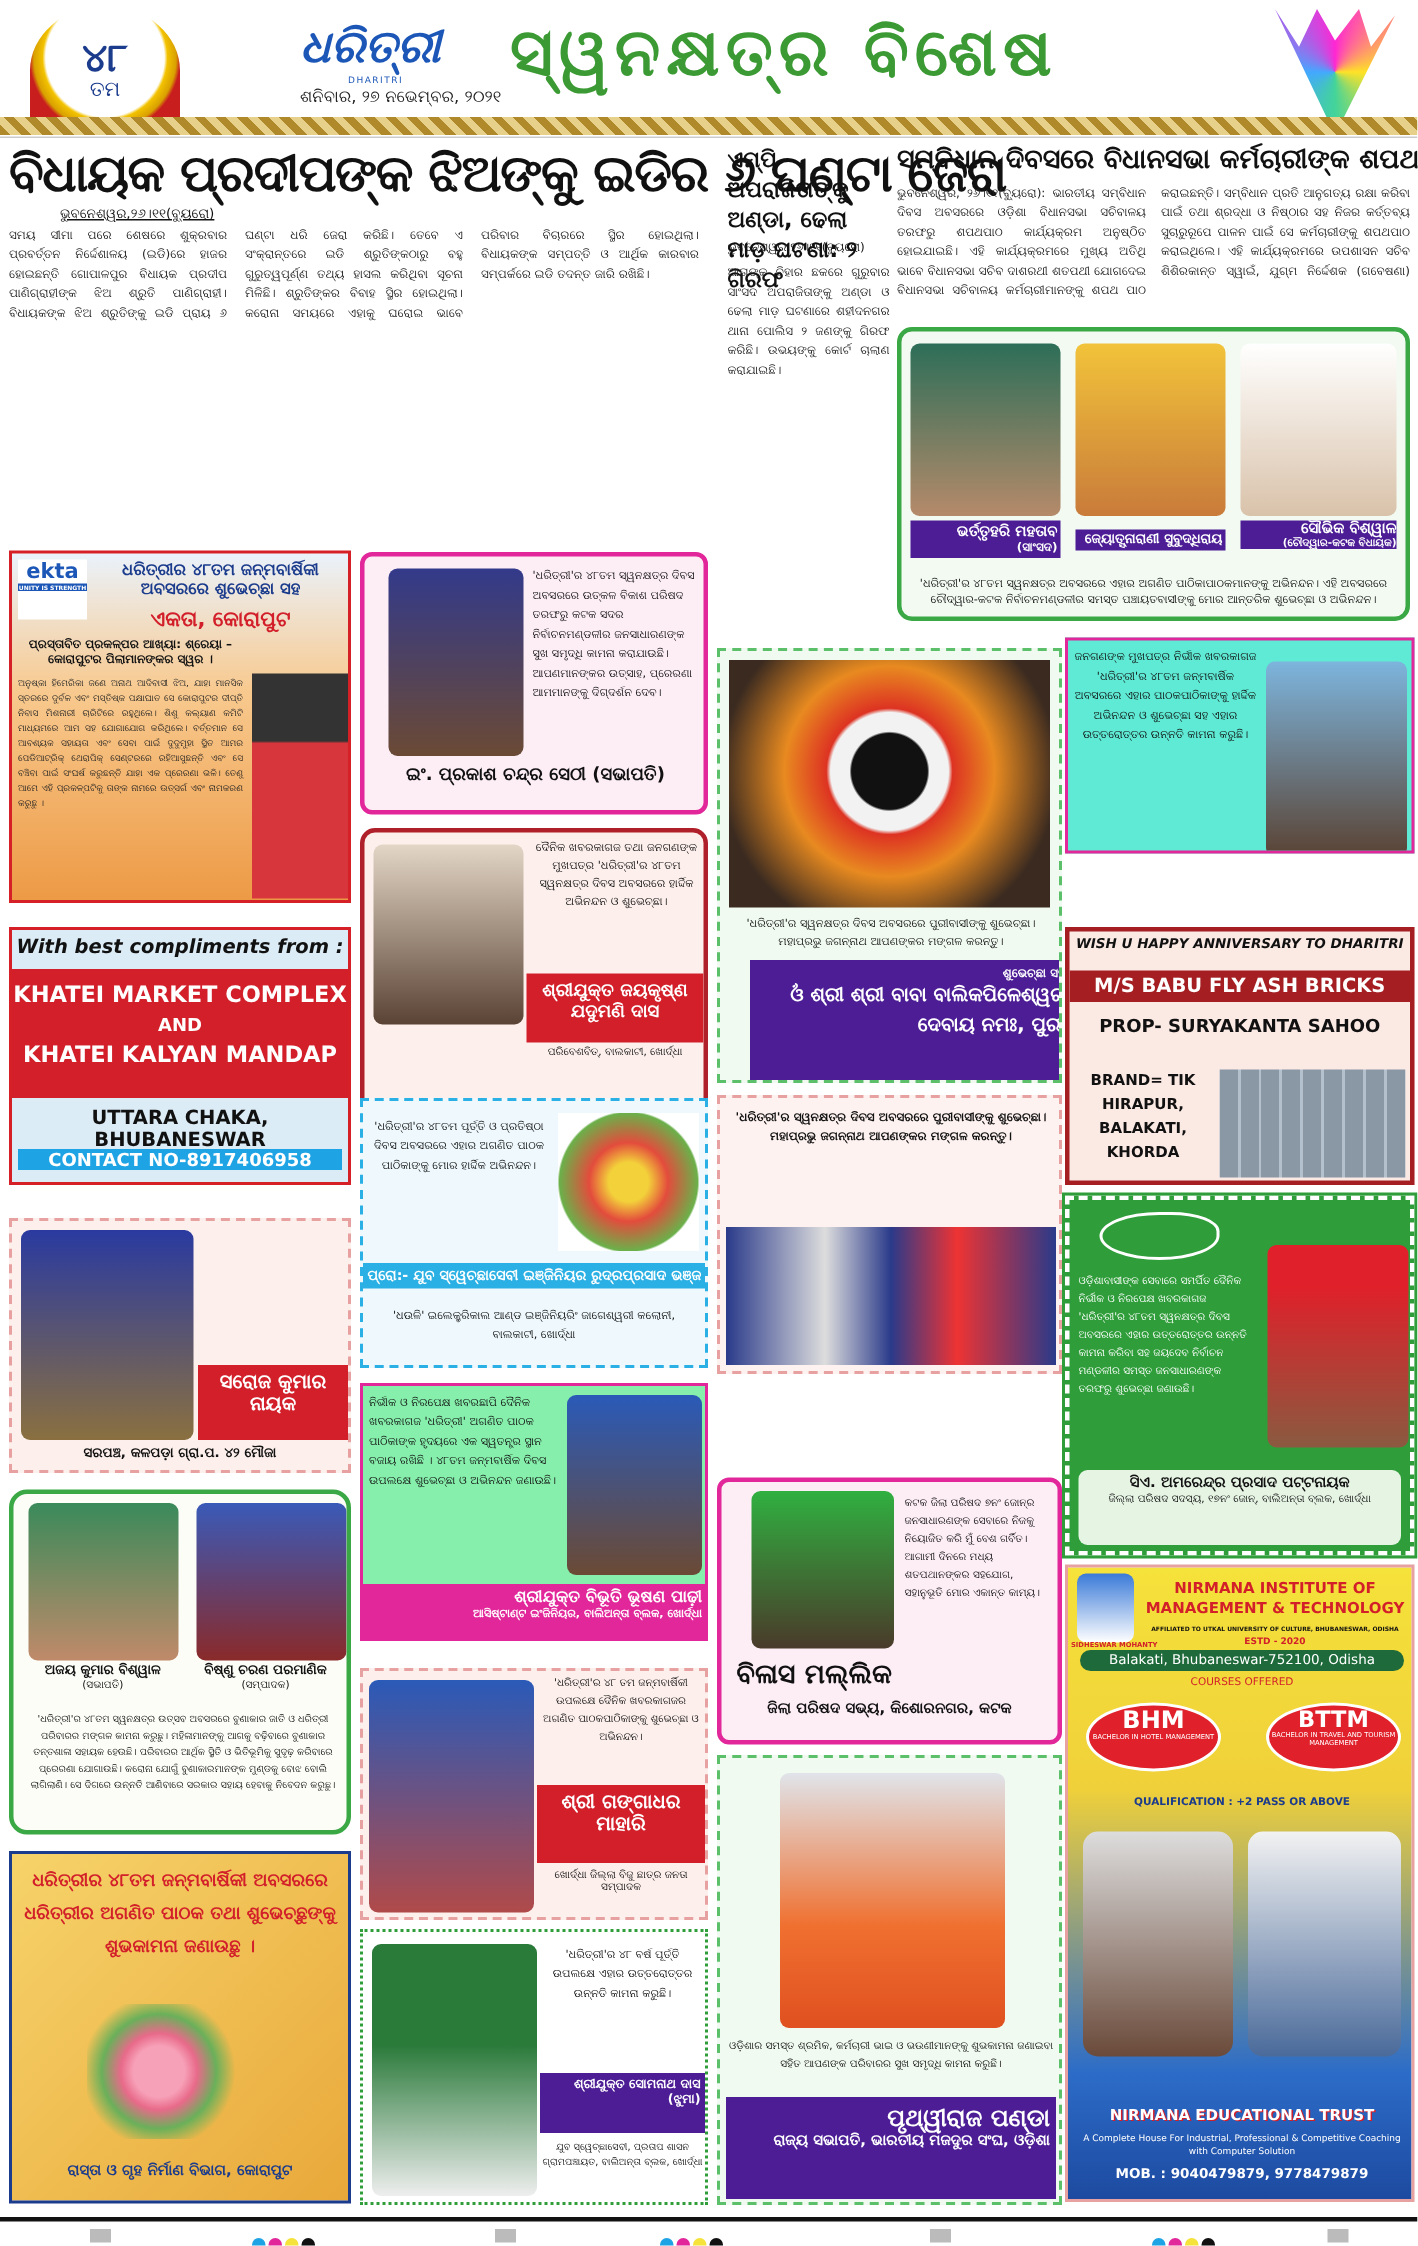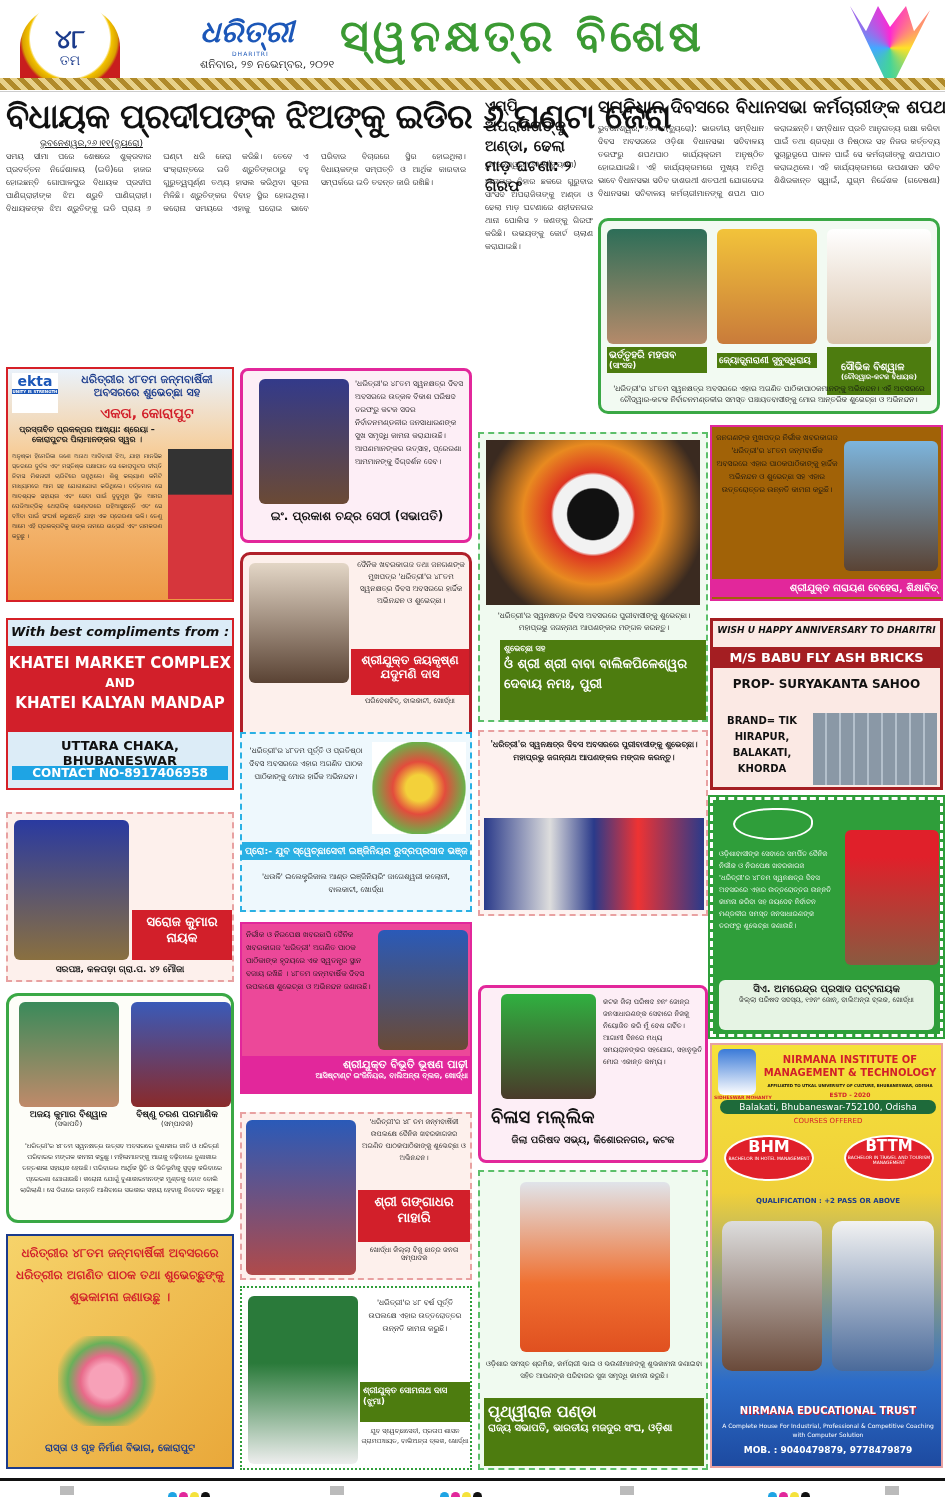--- a/index.html
+++ b/index.html
@@ -17,21 +17,21 @@
   .burst{left:850px;top:6px;width:80px;height:84px;background:conic-gradient(#f0c, #fd0, #2c8, #29f, #f0c);clip-path:polygon(50% 100%,0 0,20% 30%,35% 0,50% 25%,70% 0,80% 30%,100% 5%);opacity:.85}
   .headline{left:6px;top:96px;font-size:34px;font-weight:bold;color:#111;white-space:nowrap;letter-spacing:-1px}
   .body-text{font-size:8px;line-height:13px;color:#222;text-align:justify}
   .col-lead{left:6px;top:150px;width:460px;height:210px;column-count:3;column-gap:12px}
   .sub1{left:485px;top:96px;width:108px;font-size:15px;line-height:20px;font-weight:bold}
   .sub2{left:598px;top:96px;font-size:18px;font-weight:bold;white-space:nowrap}
   .sub2-body{left:598px;top:122px;width:342px;height:80px;column-count:2;column-gap:10px}
   .box{position:absolute;overflow:hidden}
   .green-box{left:598px;top:218px;width:342px;height:196px;border:3px solid #3aa845;border-radius:10px;background:#f2faf2}
   .photo{background:linear-gradient(160deg,#cfa27e,#6b4a35);border-radius:6px}
-  .namebar{background:#4d7c0f;color:#fff;text-align:left;font-weight:bold}
+  .namebar{background:#4c1d95;color:#fff;text-align:right;font-weight:bold}
   .red-frame{border:2px solid #d62027}
   .pink-frame{border:3px solid #e2279b;border-radius:8px;background:#fdeef6}
   .maroon-frame{border:3px solid #b0202a;border-radius:10px;background:#fdf0ec}
   .cyan-frame{border:2px dashed #2ab0e4;background:#eef8fd}
   .lgreen-frame{border:2px dashed #5cbf6a;background:#f0faf0}
   .rednamebar{background:#d21f2a;color:#fff;text-align:center;font-weight:bold}
   .pinknamebar{background:#e2279b;color:#fff;text-align:right;font-weight:bold}
   .center{text-align:center}
   .footer-line{left:0;top:1478px;width:945px;height:3px;background:#111}
   .dot{width:9px;height:9px;border-radius:50%;display:inline-block;margin-right:2px}
@@ -66,21 +66,21 @@
 
 <div class="box green-box">
   <div class="abs photo" style="left:6px;top:8px;width:100px;height:115px;background:linear-gradient(#2d6e58,#b58a6a)"></div>
   <div class="abs photo" style="left:116px;top:8px;width:100px;height:115px;background:linear-gradient(#f2c33a,#c97b3a)"></div>
   <div class="abs photo" style="left:226px;top:8px;width:104px;height:115px;background:linear-gradient(#fff,#d9c2aa)"></div>
   <div class="abs namebar" style="left:6px;top:126px;width:100px;font-size:10px;padding:2px">
     <div>ଭର୍ତ୍ତୃହରି ମହତାବ</div>
       <div style="font-size:8px">(ସାଂସଦ)</div>
   </div>
   <div class="abs namebar" style="left:116px;top:132px;width:100px;font-size:9px;padding:2px">ଜ୍ୟୋତ୍ସ୍ନାରାଣୀ ସୁବୁଦ୍ଧିରାୟ</div>
-  <div class="abs namebar" style="left:226px;top:126px;width:104px;font-size:10px;padding:14px">
+  <div class="abs namebar" style="left:226px;top:126px;width:104px;font-size:10px;padding:0">
     <div>ସୌଭିକ ବିଶ୍ୱାଳ</div>
       <div style="font-size:7px">(ଚୌଦ୍ୱାର-କଟକ ବିଧାୟକ)</div>
   </div>
   <div class="abs center" style="left:6px;top:162px;width:324px;font-size:7.5px;line-height:11px">'ଧରିତ୍ରୀ'ର ୪୮ତମ ସ୍ୱନକ୍ଷତ୍ର ଅବସରରେ ଏହାର ଅଗଣିତ ପାଠିକାପାଠକମାନଙ୍କୁ ଅଭିନନ୍ଦନ। ଏହି ଅବସରରେ ଚୌଦ୍ୱାର-କଟକ ନିର୍ବାଚନମଣ୍ଡଳୀର ସମସ୍ତ ପଞ୍ଚାୟତବାସୀଙ୍କୁ ମୋର ଆନ୍ତରିକ ଶୁଭେଚ୍ଛା ଓ ଅଭିନନ୍ଦନ।</div>
 </div>
 
 <div class="box red-frame" style="left:6px;top:367px;width:228px;height:235px;background:linear-gradient(#eaf2fb,#f8c98e 40%,#ed9a45)">
   <div class="abs" style="left:4px;top:4px;width:46px;height:40px;background:#fff;color:#1c57b8;font-weight:bold;font-size:14px;text-align:center"><span>ekta</span><div style="font-size:4px;background:#1c57b8;color:#fff">UNITY IS STRENGTH</div></div>
   <div class="abs center" style="left:54px;top:4px;width:170px;font-size:11px;font-weight:bold;color:#1b3b8c">ଧରିତ୍ରୀର ୪୮ତମ ଜନ୍ମବାର୍ଷିକୀ ଅବସରରେ ଶୁଭେଚ୍ଛା ସହ</div>
   <div class="abs center" style="left:54px;top:36px;width:170px;font-size:14px;font-weight:bold;color:#d21f2a">ଏକତା, କୋରାପୁଟ</div>
@@ -104,21 +104,21 @@
 
 <div class="box lgreen-frame" style="left:478px;top:432px;width:230px;height:290px">
   <div class="abs" style="left:6px;top:6px;width:214px;height:165px;background:radial-gradient(circle at 50% 45%,#111 18%,#f2f2f2 19%,#f2f2f2 28%,#d32 30%,#e88a20 50%,#3a2a20 80%)"></div>
   <div class="abs center" style="left:4px;top:176px;width:220px;font-size:7.5px;line-height:12px">'ଧରିତ୍ରୀ'ର ସ୍ୱନକ୍ଷତ୍ର ଦିବସ ଅବସରରେ ପୁରୀବାସୀଙ୍କୁ ଶୁଭେଚ୍ଛା। ମହାପ୍ରଭୁ ଜଗନ୍ନାଥ ଆପଣଙ୍କର ମଙ୍ଗଳ କରନ୍ତୁ।</div>
   <div class="abs namebar" style="left:20px;top:206px;width:214px;height:84px;padding:4px">
     <div style="font-size:8px">ଶୁଭେଚ୍ଛା ସହ</div>
     <div style="font-size:13px;line-height:20px">ଓଁ ଶ୍ରୀ ଶ୍ରୀ ବାବା ବାଲିକପିଳେଶ୍ୱର ଦେବାୟ ନମଃ, ପୁରୀ</div>
   </div>
 </div>
 
-<div class="box" style="left:710px;top:425px;width:233px;height:176px;border:2px solid #e2279b;background:#a16207">
+<div class="box" style="left:710px;top:425px;width:233px;height:144px;border:2px solid #e2279b;background:#5eead4">
   <div class="abs center" style="left:4px;top:4px;width:122px;font-size:7.5px;line-height:13px">ଜନଗଣଙ୍କ ମୁଖପତ୍ର ନିର୍ଭୀକ ଖବରକାଗଜ 'ଧରିତ୍ରୀ'ର ୪୮ତମ ଜନ୍ମବାର୍ଷିକ ଅବସରରେ ଏହାର ପାଠକପାଠିକାଙ୍କୁ ହାର୍ଦ୍ଦିକ ଅଭିନନ୍ଦନ ଓ ଶୁଭେଚ୍ଛା ସହ ଏହାର ଉତ୍ତରୋତ୍ତର ଉନ୍ନତି କାମନା କରୁଛି।</div>
   <div class="abs photo" style="left:132px;top:14px;width:94px;height:130px;background:linear-gradient(#7db5dd,#5a4334)"></div>
   <div class="abs pinknamebar" style="left:0;top:152px;width:229px;font-size:10px;padding:3px">ଶ୍ରୀଯୁକ୍ତ ନାରାୟଣ ବେହେରା, ଶିକ୍ଷାବିତ୍</div>
 </div>
 
 <div class="box red-frame" style="left:6px;top:618px;width:228px;height:172px;background:#dcecf7">
   <div class="abs center" style="left:0;top:4px;width:224px;font-size:13px;font-style:italic;font-weight:bold">With best compliments from :</div>
   <div class="abs center" style="left:0;top:118px;width:224px;font-size:13px;font-weight:bold">UTTARA CHAKA, BHUBANESWAR</div>
   <div class="abs rednamebar" style="left:0;top:26px;width:224px;height:86px;padding-top:4px;font-size:15px;line-height:26px">
     <div>KHATEI MARKET COMPLEX</div>
@@ -162,32 +162,32 @@
 <div class="box" style="left:710px;top:797px;width:233px;height:240px;background:#2f9e3a;border:3px dashed #fff;outline:2px solid #2f9e3a">
   <div class="abs" style="left:20px;top:8px;width:80px;height:32px;border:2px solid #fff;border-radius:50% 40% 50% 50%"></div>
   <div class="abs" style="left:6px;top:48px;width:118px;font-size:7px;line-height:12px;color:#fff">ଓଡ଼ିଶାବାସୀଙ୍କ ସେବାରେ ସମର୍ପିତ ଦୈନିକ ନିର୍ଭୀକ ଓ ନିରପେକ୍ଷ ଖବରକାଗଜ 'ଧରିତ୍ରୀ'ର ୪୮ତମ ସ୍ୱନକ୍ଷତ୍ର ଦିବସ ଅବସରରେ ଏହାର ଉତ୍ତରୋତ୍ତର ଉନ୍ନତି କାମନା କରିବା ସହ ଜୟଦେବ ନିର୍ବାଚନ ମଣ୍ଡଳୀର ସମସ୍ତ ଜନସାଧାରଣଙ୍କ ତରଫରୁ ଶୁଭେଚ୍ଛା ଜଣାଉଛି।</div>
   <div class="abs photo" style="left:132px;top:30px;width:94px;height:135px;background:linear-gradient(#e0202a 20%,#8a5a40)"></div>
   <div class="abs center" style="left:6px;top:180px;width:215px;height:50px;background:#e6f4e4;border-radius:6px;padding:3px">
     <div style="font-size:10px;font-weight:bold">ସିଏ. ଅମରେନ୍ଦ୍ର ପ୍ରସାଦ ପଟ୍ଟନାୟକ</div>
     <div style="font-size:7px;line-height:11px">ଜିଲ୍ଲା ପରିଷଦ ସଦସ୍ୟ, ୧୭ନଂ ଜୋନ୍, ବାଲିଅନ୍ତା ବ୍ଲକ, ଖୋର୍ଦ୍ଧା</div>
   </div>
 </div>
 
-<div class="box" style="left:240px;top:922px;width:232px;height:172px;border:2px solid #e2279b;background:#ec4899">
+<div class="box" style="left:240px;top:922px;width:232px;height:172px;border:2px solid #e2279b;background:#86efac">
   <div class="abs" style="left:4px;top:4px;width:128px;font-size:7.5px;line-height:13px">ନିର୍ଭୀକ ଓ ନିରପେକ୍ଷ ଖବରଛାପି ଦୈନିକ ଖବରକାଗଜ 'ଧରିତ୍ରୀ' ଅଗଣିତ ପାଠକ ପାଠିକାଙ୍କ ହୃଦୟରେ ଏକ ସ୍ୱତନ୍ତ୍ର ସ୍ଥାନ ବଜାୟ ରଖିଛି । ୪୮ତମ ଜନ୍ମବାର୍ଷିକ ଦିବସ ଉପଲକ୍ଷେ ଶୁଭେଚ୍ଛା ଓ ଅଭିନନ୍ଦନ ଜଣାଉଛି।</div>
   <div class="abs photo" style="left:136px;top:6px;width:90px;height:120px;background:linear-gradient(#2a5ab8,#6b4a35)"></div>
   <div class="abs pinknamebar" style="left:0;top:132px;width:228px;height:36px;padding:2px">
     <div style="font-size:11px">ଶ୍ରୀଯୁକ୍ତ ବିଭୂତି ଭୂଷଣ ପାଢ଼ୀ</div>
     <div style="font-size:7.5px">ଆସିଷ୍ଟାଣ୍ଟ ଇଂଜିନିୟର, ବାଲିଅନ୍ତା ବ୍ଲକ, ଖୋର୍ଦ୍ଧା</div>
   </div>
 </div>
 
 <div class="box pink-frame" style="left:478px;top:985px;width:230px;height:178px">
   <div class="abs photo" style="left:20px;top:6px;width:95px;height:105px;background:linear-gradient(#30b040,#4a3a2a)"></div>
-  <div class="abs" style="left:122px;top:8px;width:100px;font-size:7px;line-height:12px">କଟକ ଜିଲା ପରିଷଦ ୭ନଂ ଜୋନ୍‌ର ଜନସାଧାରଣଙ୍କ ସେବାରେ ନିଜକୁ ନିୟୋଜିତ କରି ମୁଁ ବେଶ ଗର୍ବିତ। ଆଗାମୀ ଦିନରେ ମଧ୍ୟ ସମୟରାନଙ୍କର ସହଯୋଗ, ସହାନୁଭୂତି ମୋର ଏକାନ୍ତ କାମ୍ୟ।</div>
+  <div class="abs" style="left:122px;top:8px;width:100px;font-size:7px;line-height:12px">କଟକ ଜିଲା ପରିଷଦ ୭ନଂ ଜୋନ୍‌ର ଜନସାଧାରଣଙ୍କ ସେବାରେ ନିଜକୁ ନିୟୋଜିତ କରି ମୁଁ ବେଶ ଗର୍ବିତ। ଆଗାମୀ ଦିନରେ ମଧ୍ୟ ଶତପଥାନଙ୍କର ସହଯୋଗ, ସହାନୁଭୂତି ମୋର ଏକାନ୍ତ କାମ୍ୟ।</div>
   <div class="abs" style="left:10px;top:118px;width:140px;font-size:18px;font-weight:bold">ବିଳାସ ମଲ୍ଲିକ</div>
   <div class="abs center" style="left:4px;top:146px;width:216px;font-size:10px;font-weight:bold">ଜିଲା ପରିଷଦ ସଭ୍ୟ, କିଶୋରନଗର, କଟକ</div>
 </div>
 
 <div class="box" style="left:6px;top:993px;width:228px;height:230px;border:3px solid #3aa845;border-radius:12px;background:#fdfdf8">
   <div class="abs photo" style="left:10px;top:6px;width:100px;height:105px;background:linear-gradient(#3a8a5a,#c08a6a)"></div>
   <div class="abs photo" style="left:122px;top:6px;width:100px;height:105px;background:linear-gradient(#3a5ab8,#8a2a2a)"></div>
   <div class="abs center" style="left:2px;top:113px;width:115px;font-size:9px;font-weight:bold">
       <div>ଅଜୟ କୁମାର ବିଶ୍ୱାଳ</div>
       <div style="font-size:7px;font-weight:normal">(ସଭାପତି)</div>

